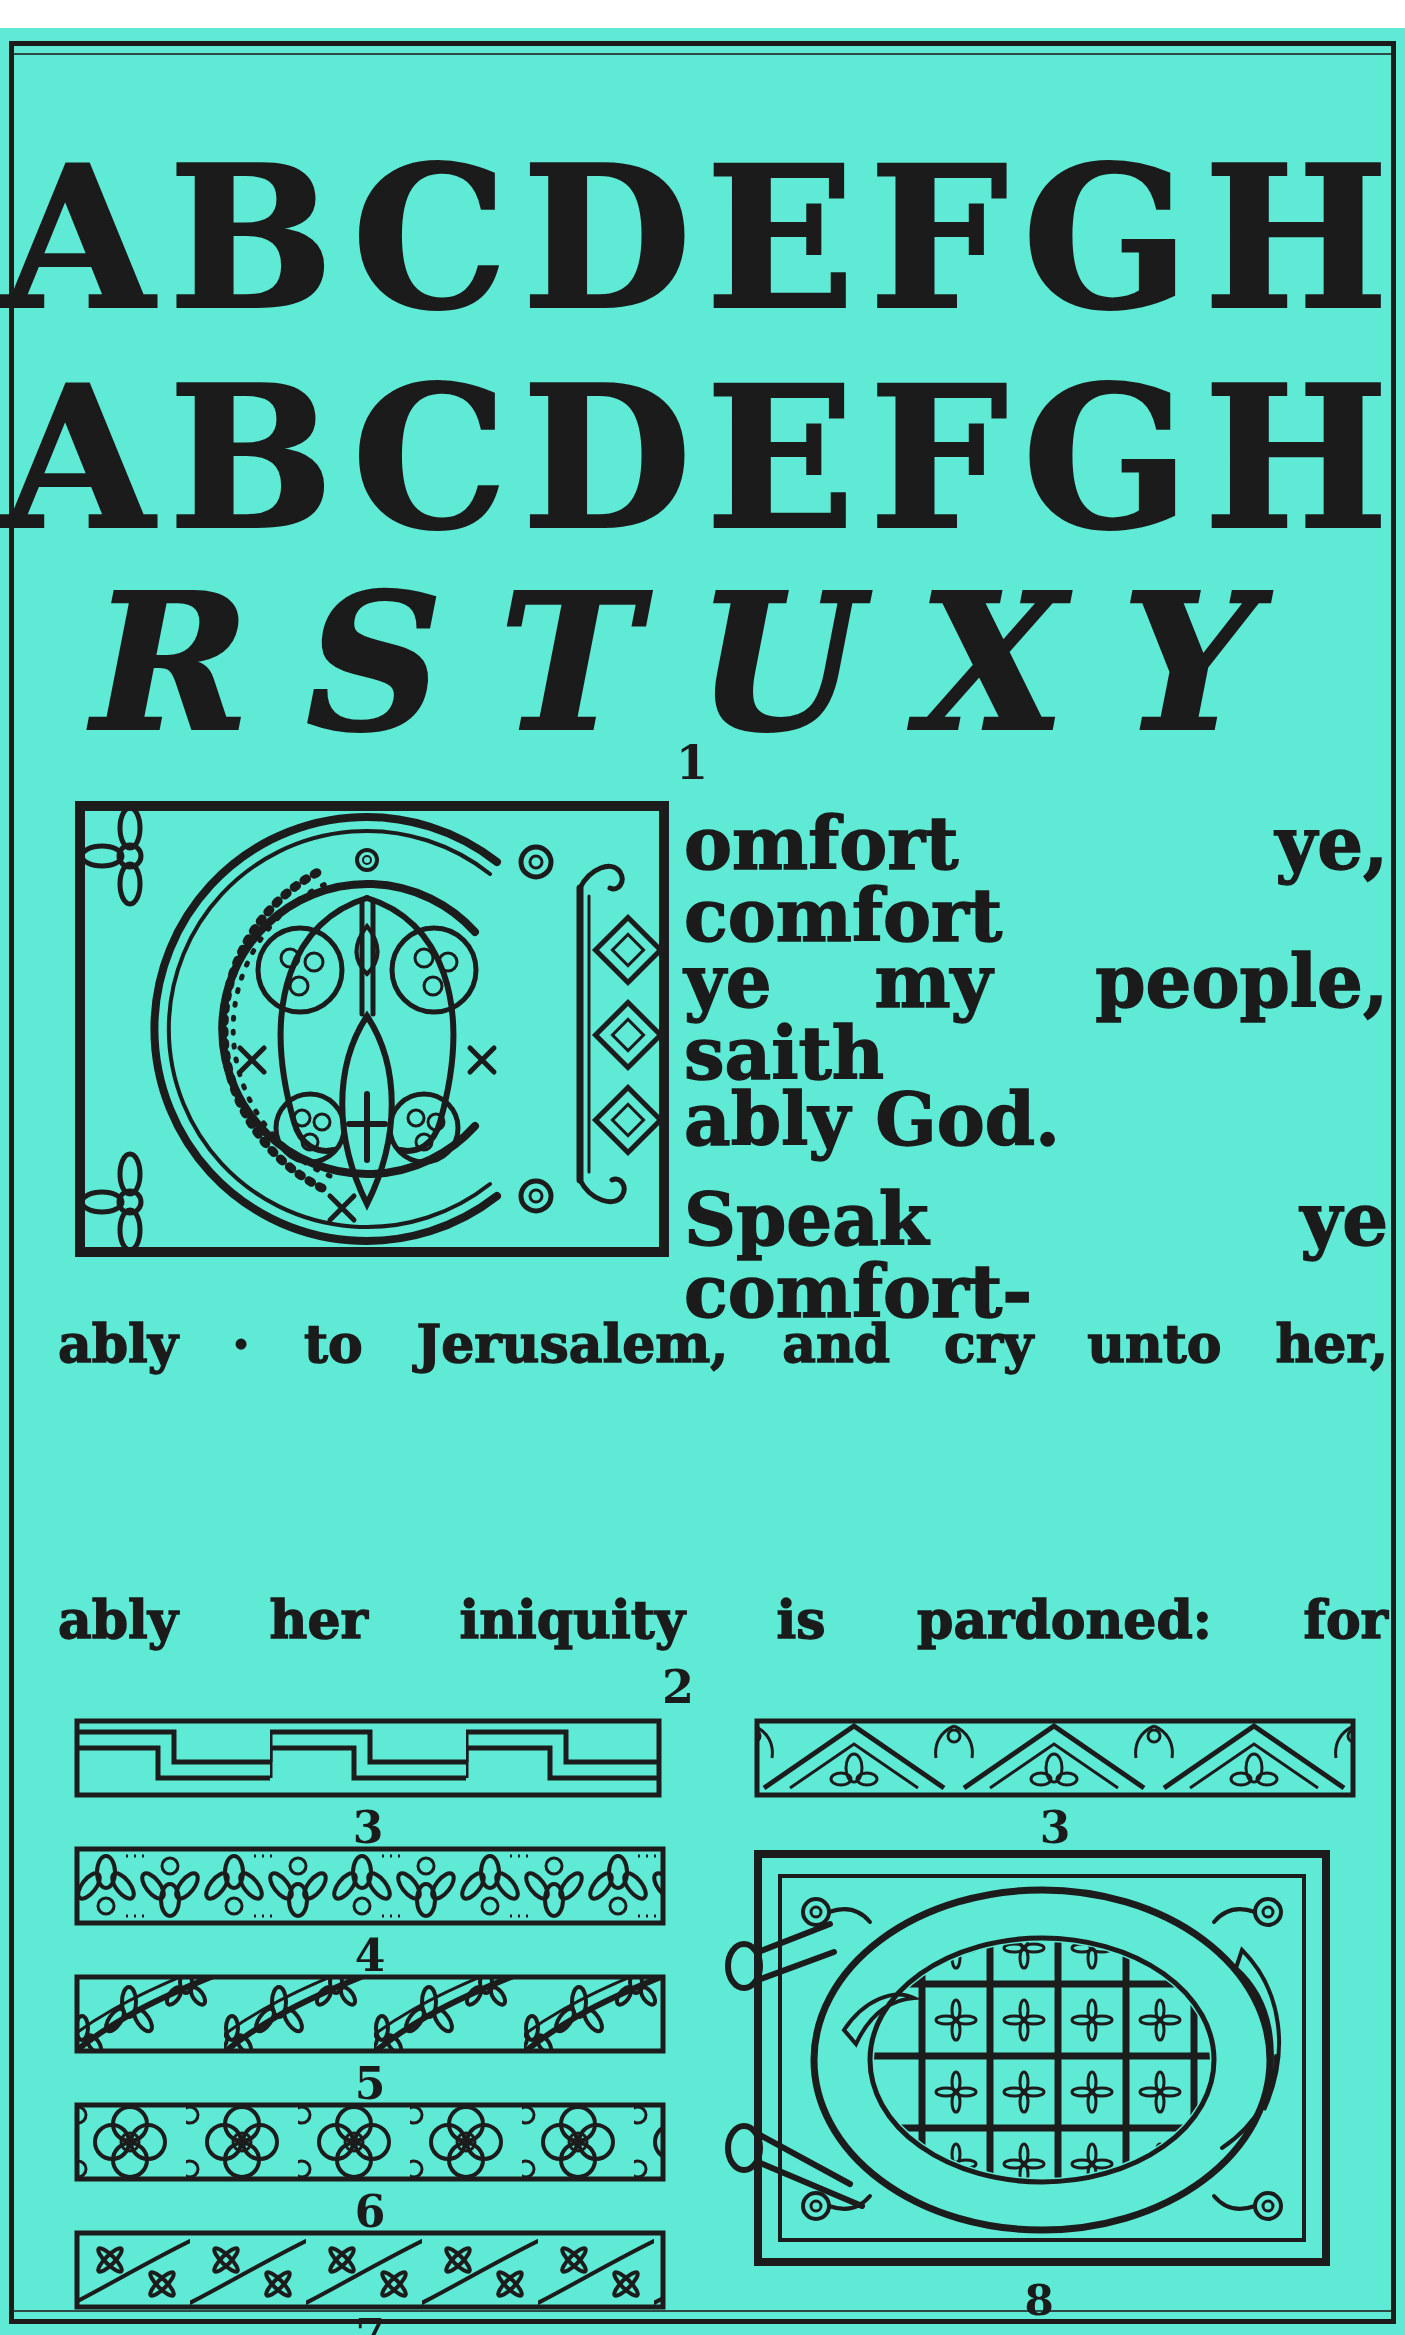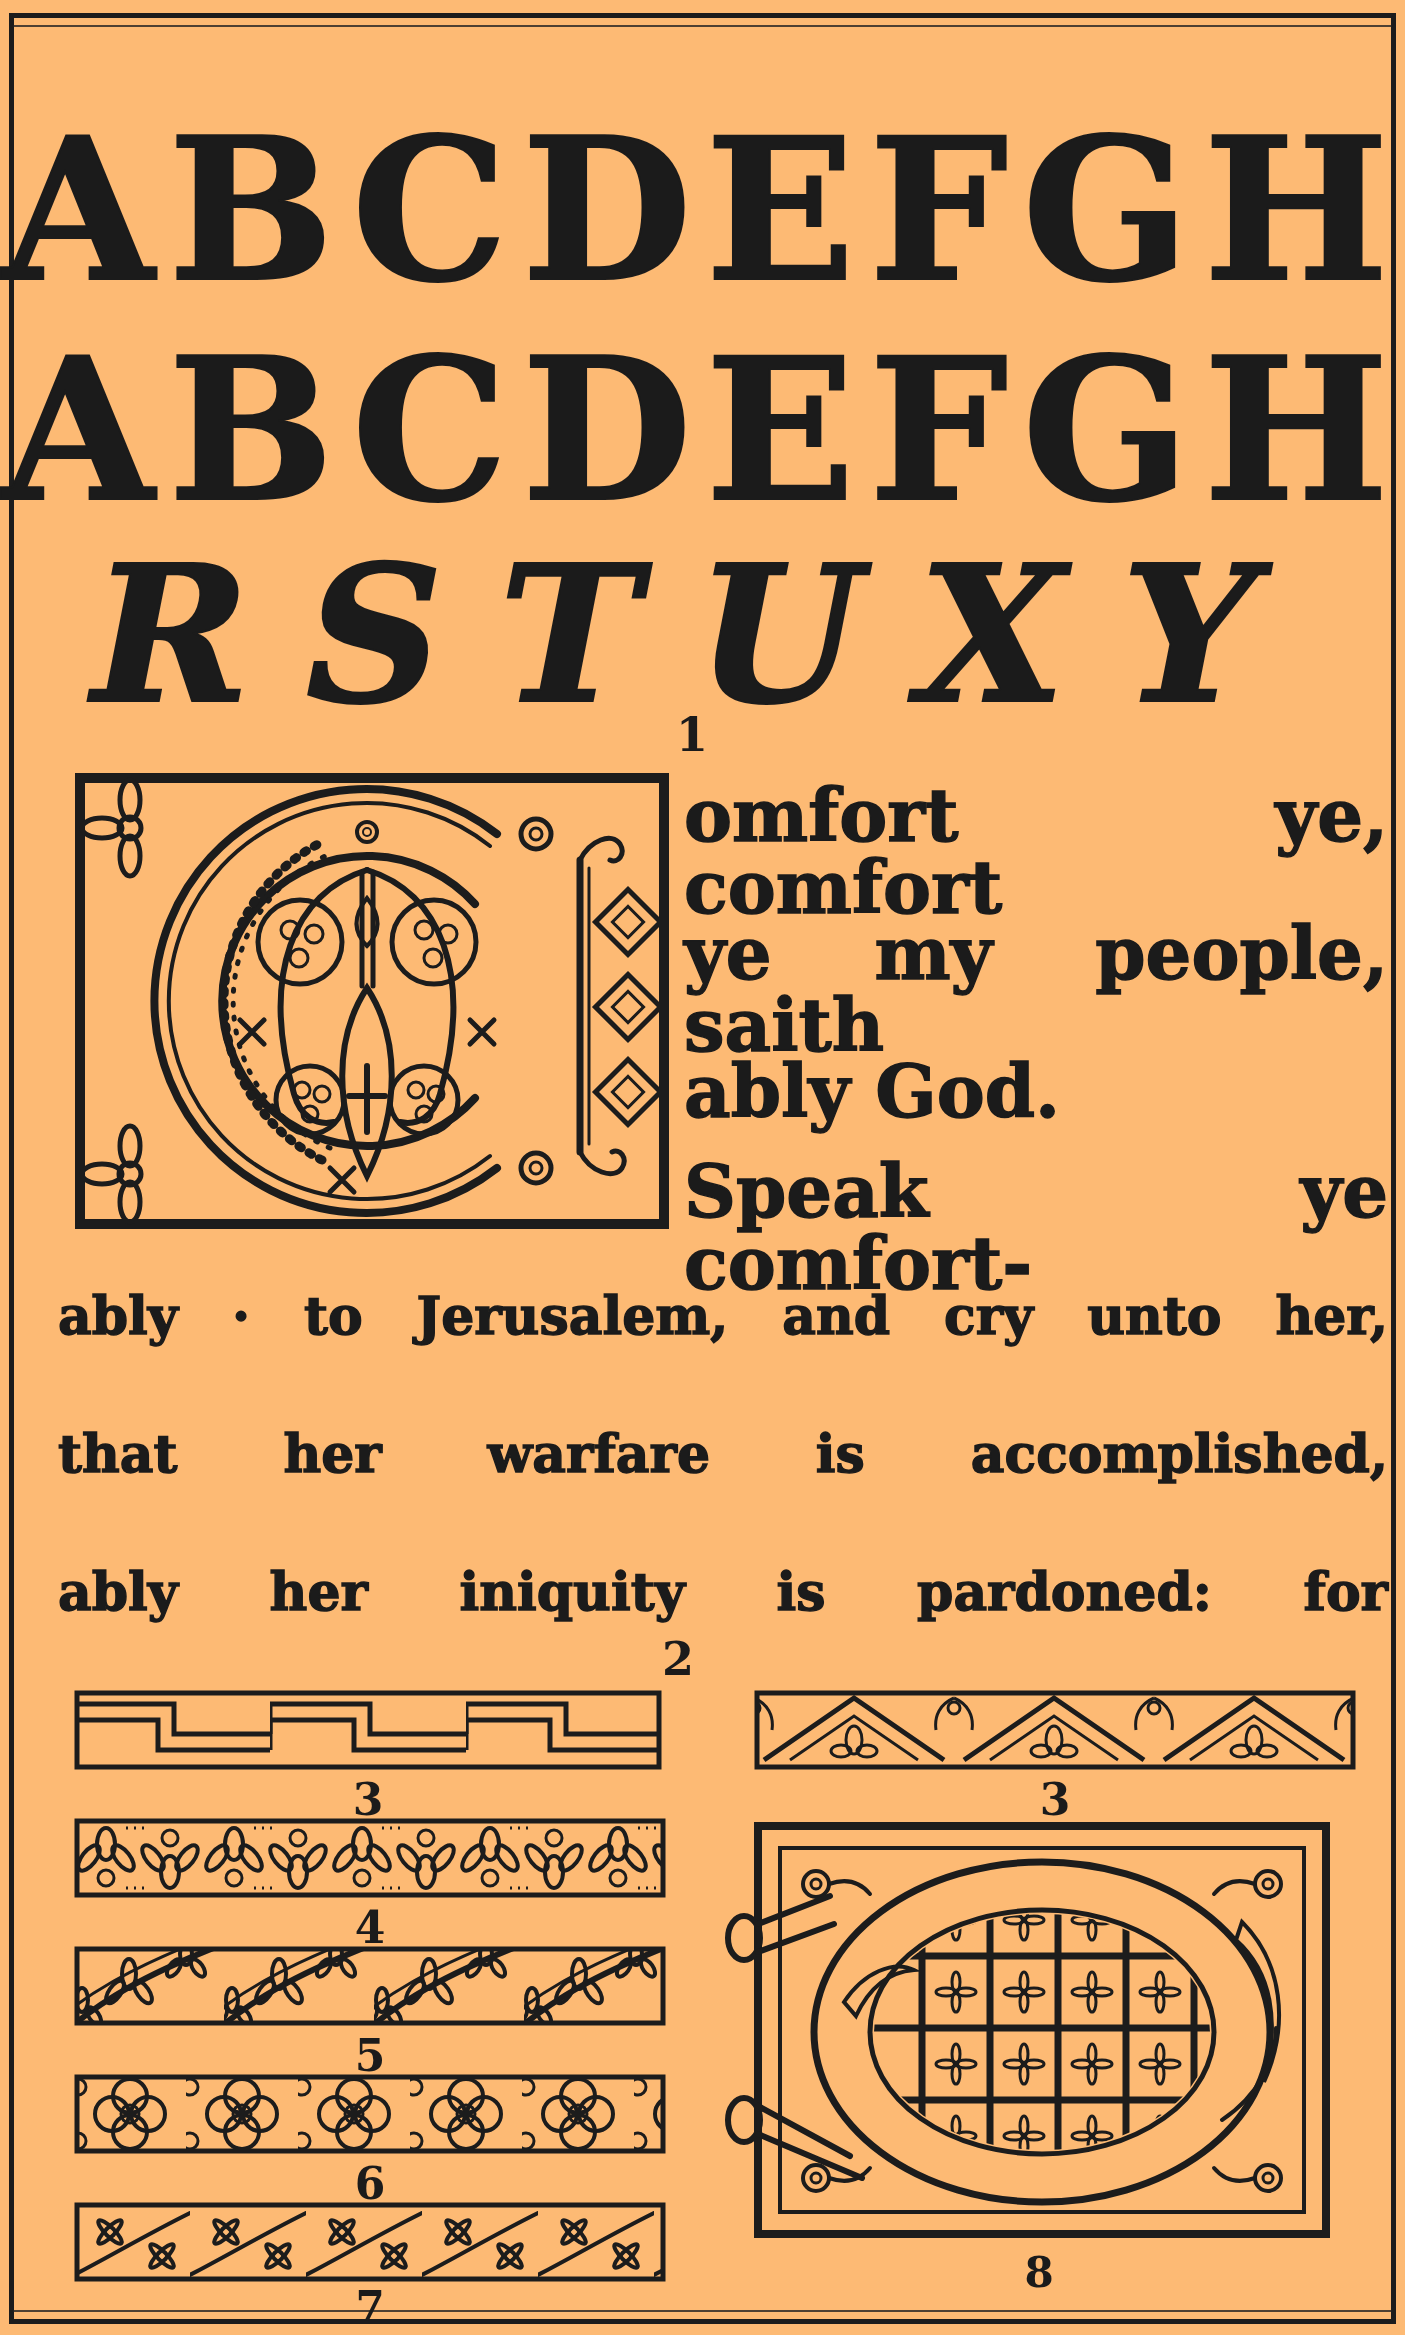--- a/index.html
+++ b/index.html
@@ -3,21 +3,21 @@
 <meta charset="utf-8">
 <style>
   html,body{margin:0;padding:0;}
   body{
     width:1405px;height:2335px;position:relative;
     background:#ffffff;
     font-family:"DejaVu Serif", serif;
     color:#1b1b1b;
     overflow:hidden;
   }
-  .page{position:absolute;inset:0;background:#fdba74;}
+  .page{position:absolute;inset:0;background:#5eead4;margin-top:28px;}
   
   .frame{
     position:absolute;left:9px;top:13px;right:9px;bottom:11px;
     border:5px solid #1c1c1c;
   }
   .frame::before{
     content:"";position:absolute;left:-1px;right:-1px;top:7px;
     border-top:2px solid #222;opacity:.8;
   }
   .frame::after{
@@ -145,21 +145,20 @@
         <circle cx="464" cy="398" r="6" stroke-width="3"></circle>
       </g>
     </svg>
   </div>
 
   <div class="vline vside just l1">omfort ye, comfort</div>
   <div class="vline vside just l2">ye my people, saith</div>
   <div class="vline vside l3">ably God.</div>
   <div class="vline vside just l4">Speak ye comfort-</div>
   <div class="vline vfull just l5">ably · to Jerusalem, and cry unto her,</div>
-  <div class="vline vfull just l6">that her warfare is accomplished,</div>
   <div class="vline vfull just l7">ably her iniquity is pardoned: for</div>
 
   <div class="sup sup2">2</div>
 
   <div class="art band" style="left:74px;top:1690px;width:588px;">
     <svg viewBox="0 0 588 80" preserveAspectRatio="none">
       <defs>
         <pattern id="pz" width="196" height="80" patternUnits="userSpaceOnUse">
           <g fill="none" stroke="#1c1c1c" stroke-width="5">
             <path d="M0 14 H100 V44 H196"></path>

